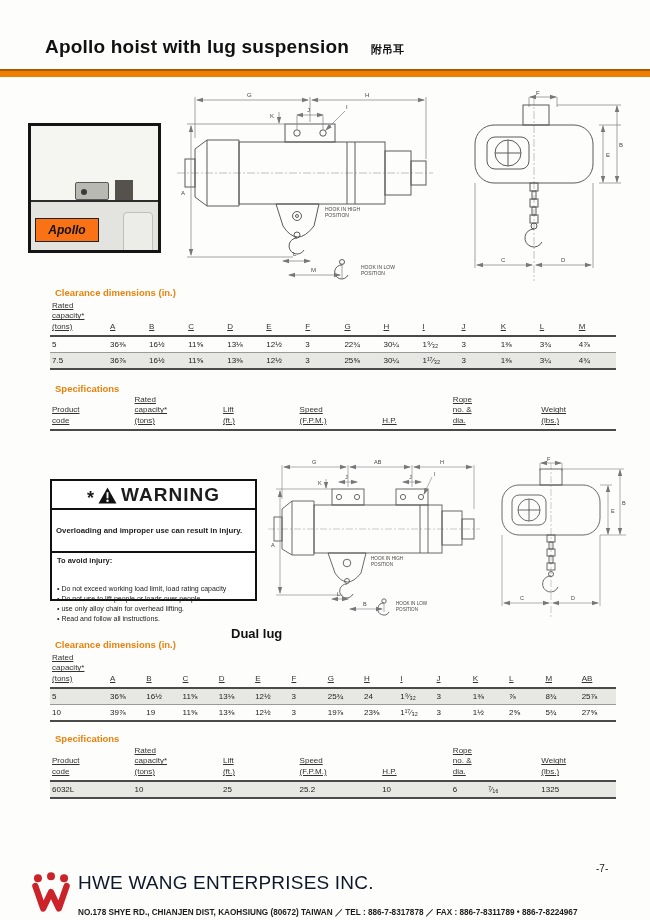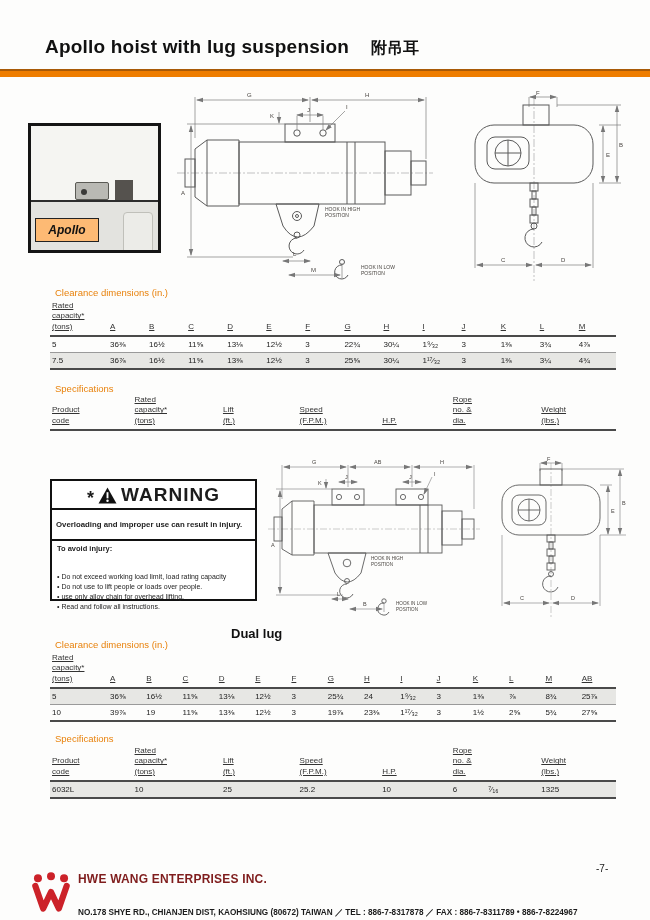--- a/index.html
+++ b/index.html
@@ -5,67 +5,67 @@
   * { margin:0; padding:0; box-sizing:border-box; }
   html,body { background:#888; }
   body { font-family:"Liberation Sans", sans-serif; }
   .page {
     position:relative; width:650px; height:920px; background:#fdfdfc; margin:0 auto;
     overflow:hidden; color:#1c1c1c;
   }
   
   .title-row { position:absolute; left:45px; top:36px; white-space:nowrap; }
   .title { font-size:19px; font-weight:bold; letter-spacing:0.2px; color:#111; display:inline; }
-  .title-cn { font-size:16px; font-weight:bold; margin-left:22px; color:#111; display:inline; }
+  .title-cn { font-size:11px; font-weight:bold; margin-left:22px; color:#111; display:inline; }
   .accent-bar { position:absolute; left:0; top:69px; width:650px; height:8px;
     background:#ee7d00; border-top:2px solid #a85a07; }
   
   .photo { position:absolute; left:28px; top:123px; width:133px; height:130px;
     border:3px solid #151515; background:#f5f5f2; overflow:hidden; }
   .photo .band { position:absolute; left:0; top:74px; width:133px; height:56px; background:#e3e3df; border-top:2px solid #2c2c2c; }
   .photo .bracket { position:absolute; left:44px; top:56px; width:34px; height:18px; background:#b9b9b4; border:1px solid #5a5a55; border-radius:2px; }
   .photo .bracket:after { content:""; position:absolute; left:5px; top:6px; width:6px; height:6px; border-radius:50%; background:#3a3a38; }
   .photo .block2 { position:absolute; left:84px; top:54px; width:18px; height:20px; background:#55524e; }
   .photo .cyl { position:absolute; left:92px; top:86px; width:30px; height:46px; background:#eceat e8; background:#ecece8; border:1px solid #c0c0ba; border-radius:4px; }
-  .photo .brand-label { position:absolute; left:4px; top:92px; width:64px; height:24px; background:#fdba74; border:1px solid #222;
+  .photo .brand-label { position:absolute; left:4px; top:92px; width:64px; height:24px; background:#f97316; border:1px solid #222;
     display:flex; align-items:center; justify-content:center; font-style:italic; font-weight:bold; font-size:12px; color:#111; }
   
-  .sec-heading { position:absolute; color:#e8820c; font-weight:normal; font-size:9.5px; }
+  .sec-heading { position:absolute; color:#e8820c; font-weight:bold; font-size:9.5px; }
   
   .tbl { position:absolute; width:566px; border-collapse:collapse; table-layout:fixed; font-size:8px; color:#222; }
   .tbl th { font-weight:normal; text-align:left; vertical-align:bottom; white-space:pre-line;
     padding:0 2px 3px 2px; line-height:1.3; border-bottom:2px solid #4a4a4a; color:#333;text-decoration:underline; }
   .tbl td { padding:3px 2px 3px 2px; border-bottom:1px solid #9a9a9a; }
   .tbl tbody tr:last-child td { border-bottom:2px solid #4a4a4a; }
   .shade-1 tbody tr:nth-child(1) td { background:#e7e7e4; }
   .shade-2 tbody tr:nth-child(2) td { background:#e7e7e4; }
   .clearance-tbl th:first-child, .clearance-tbl td:first-child { width:58px; }
   .spec-tbl th:nth-child(1){width:14%} .spec-tbl th:nth-child(2){width:15%}
   .spec-tbl th:nth-child(3){width:13%} .spec-tbl th:nth-child(4){width:14%}
   .spec-tbl th:nth-child(5){width:12%} .spec-tbl th:nth-child(6){width:6%}
   .spec-tbl th:nth-child(7){width:9%}  .spec-tbl th:nth-child(8){width:13%}
   
   .warning { position:absolute; left:50px; top:479px; width:207px; height:122px;
     border:2px solid #111; background:#fff; }
   .warn-head { display:flex; align-items:center; justify-content:center; gap:4px;
     border-bottom:2px solid #111; padding:3px 0 2px 0; }
   .warn-star { font-size:18px; font-weight:bold; line-height:10px; margin-top:6px; }
   .warn-word { font-size:19px; font-weight:bold; letter-spacing:1px; }
-  .warn-sub { font-size:7.8px; font-weight:bold; padding:10px 4px; border-bottom:2px solid #111; }
+  .warn-sub { font-size:7.8px; font-weight:bold; padding:16px 4px; border-bottom:2px solid #111; }
   .warn-body { padding:3px 5px; font-size:7px; line-height:1.45; }
   .warn-body .avoid { font-weight:bold; font-size:7.5px; margin-bottom:17px; }
   
   svg text { font-family:"Liberation Sans", sans-serif; fill:#4a4642; }
   .drawing1 { position:absolute; left:175px; top:85px; }
   .drawing2 { position:absolute; left:268px; top:455px; }
   .dual-caption { position:absolute; left:231px; top:626px; font-size:13px; font-weight:bold; color:#111; }
   
   .page-num { position:absolute; left:596px; top:863px; font-size:10px; color:#222; }
   .footer-logo { position:absolute; left:30px; top:872px; }
-  .footer-company { position:absolute; left:78px; top:872px; font-size:12px; font-weight:bold; color:#7f1d1d; letter-spacing:0.2px; }
+  .footer-company { position:absolute; left:78px; top:872px; font-size:19px; font-weight:normal; color:#0f172a; letter-spacing:0.2px; }
   .footer-address { position:absolute; left:78px; top:890px; font-size:8.2px; font-weight:bold; color:#1b1b1b;margin-top:17px; }
 </style>
 </head>
 <body>
 
 <div class="page">
 
   <div class="title-row">
     <span class="title">Apollo hoist with lug suspension</span><span class="title-cn">附吊耳</span>
   </div>

